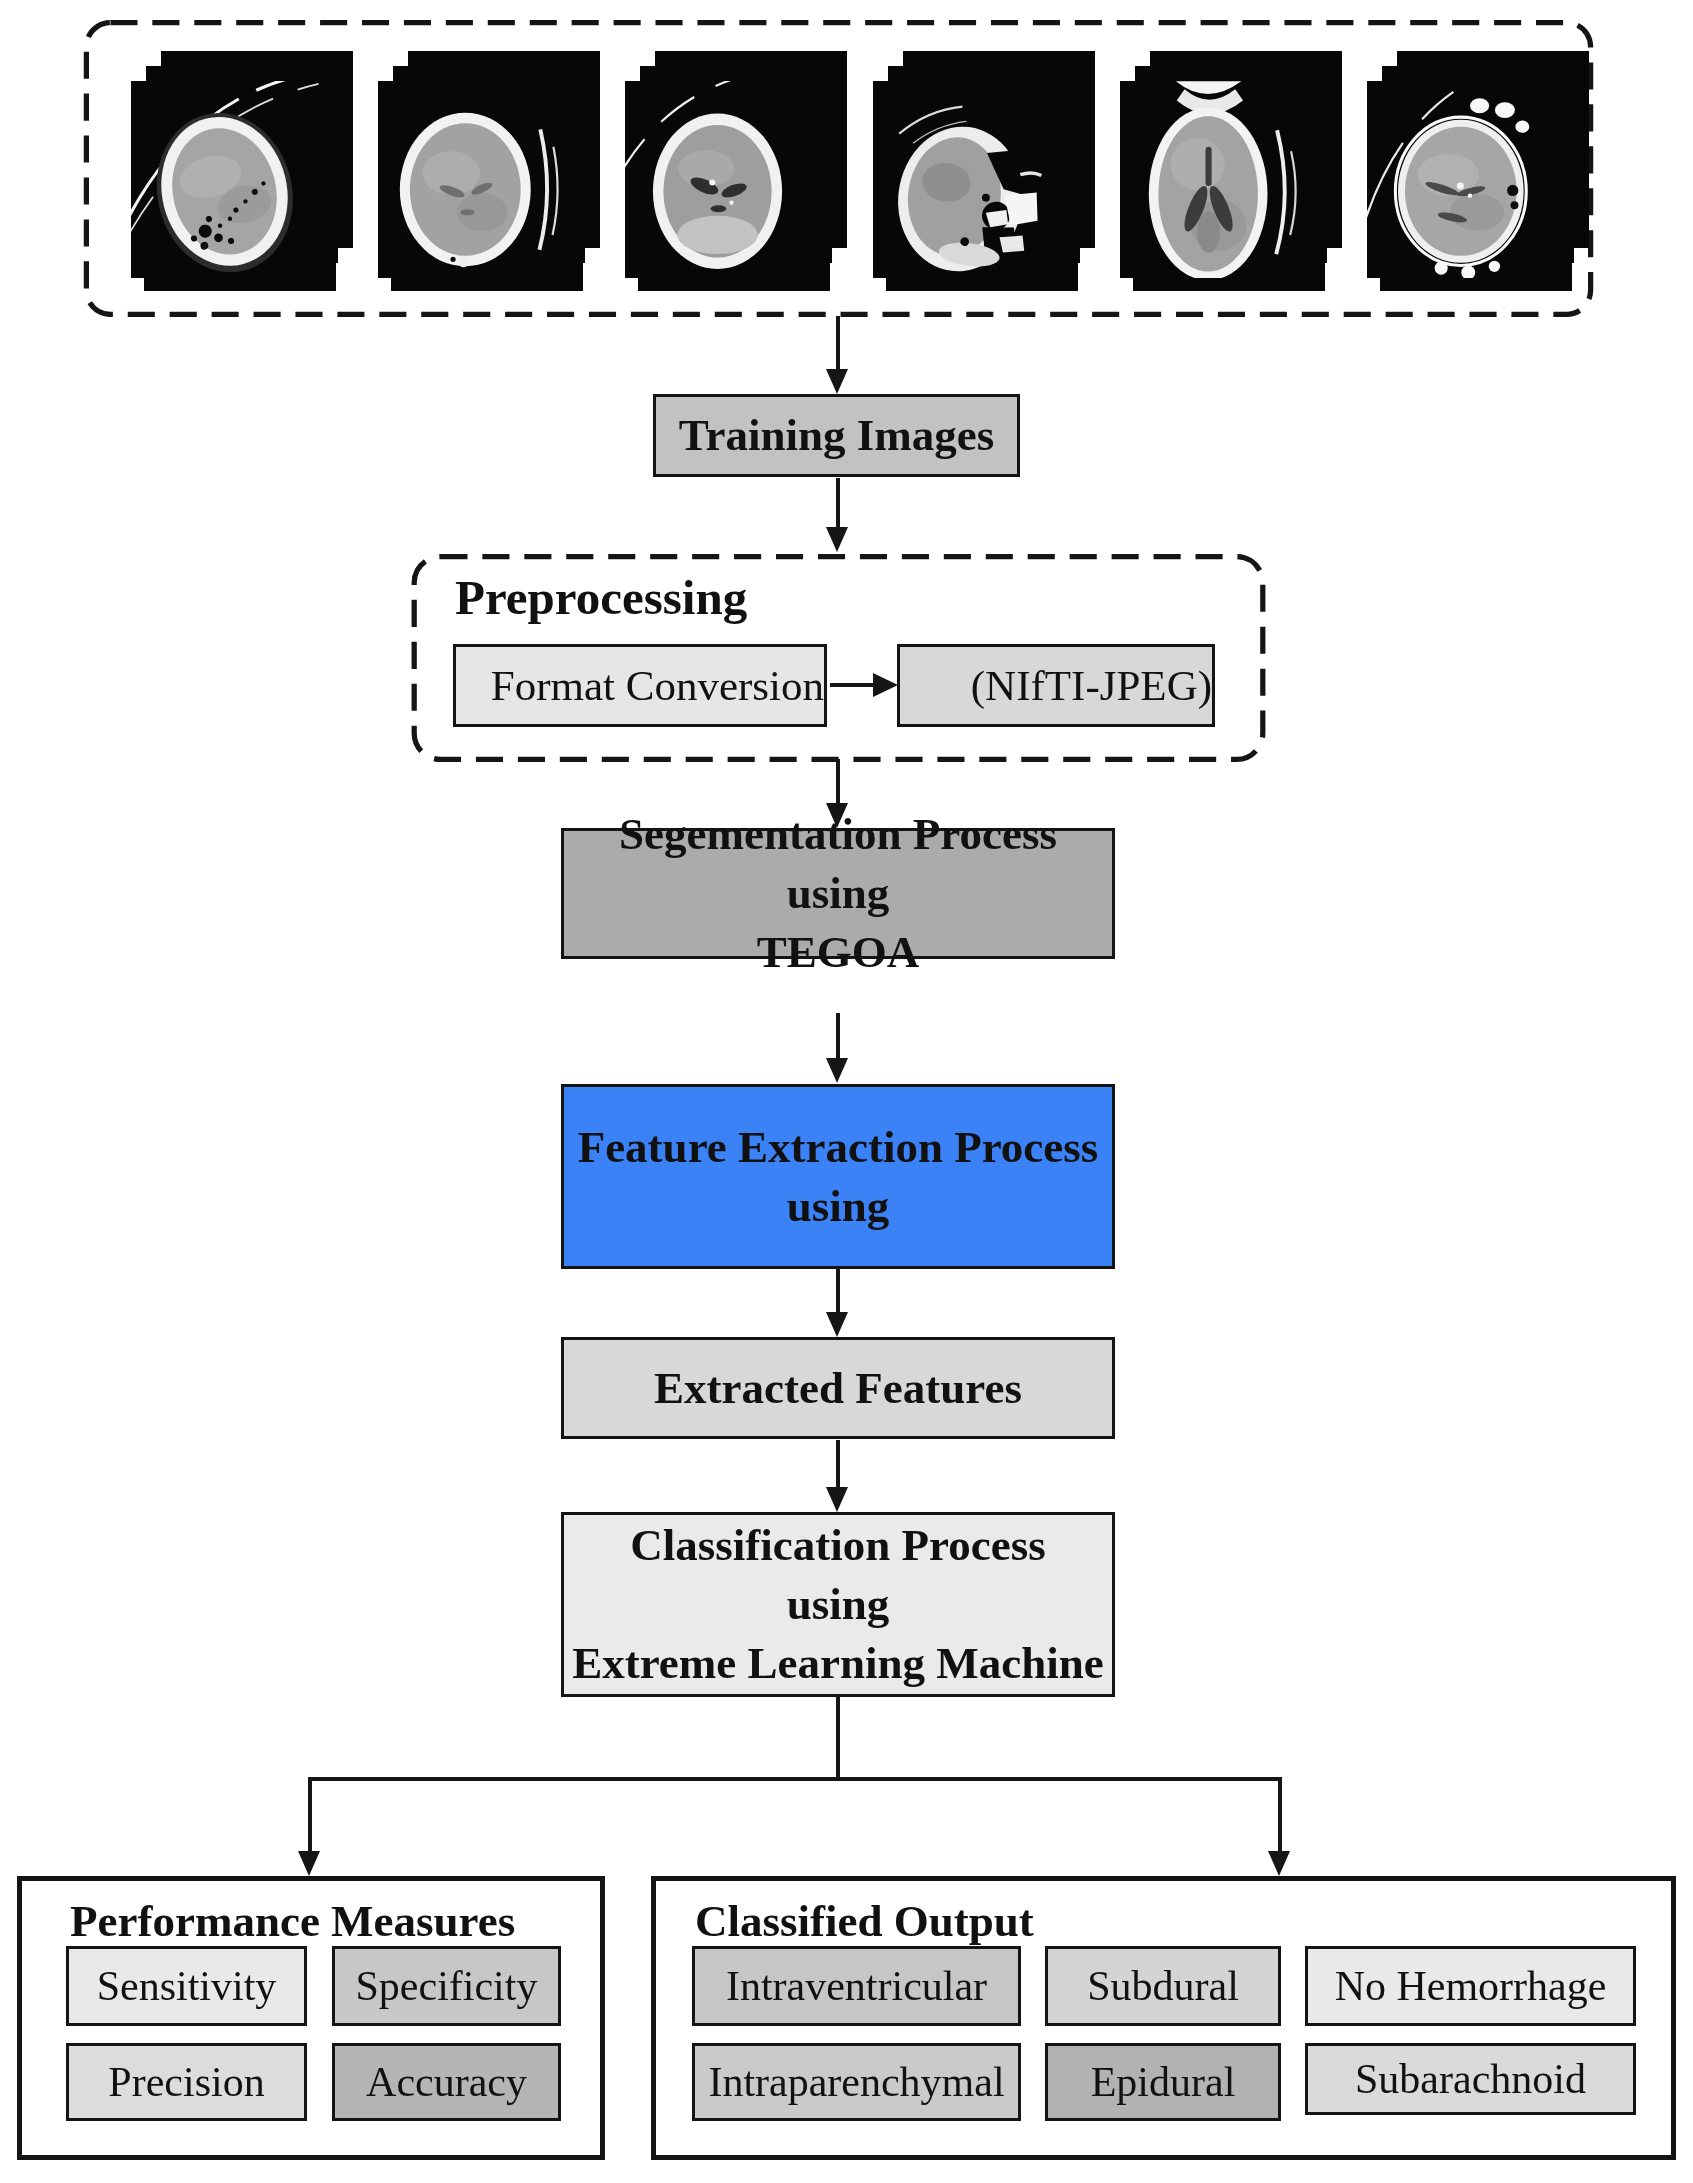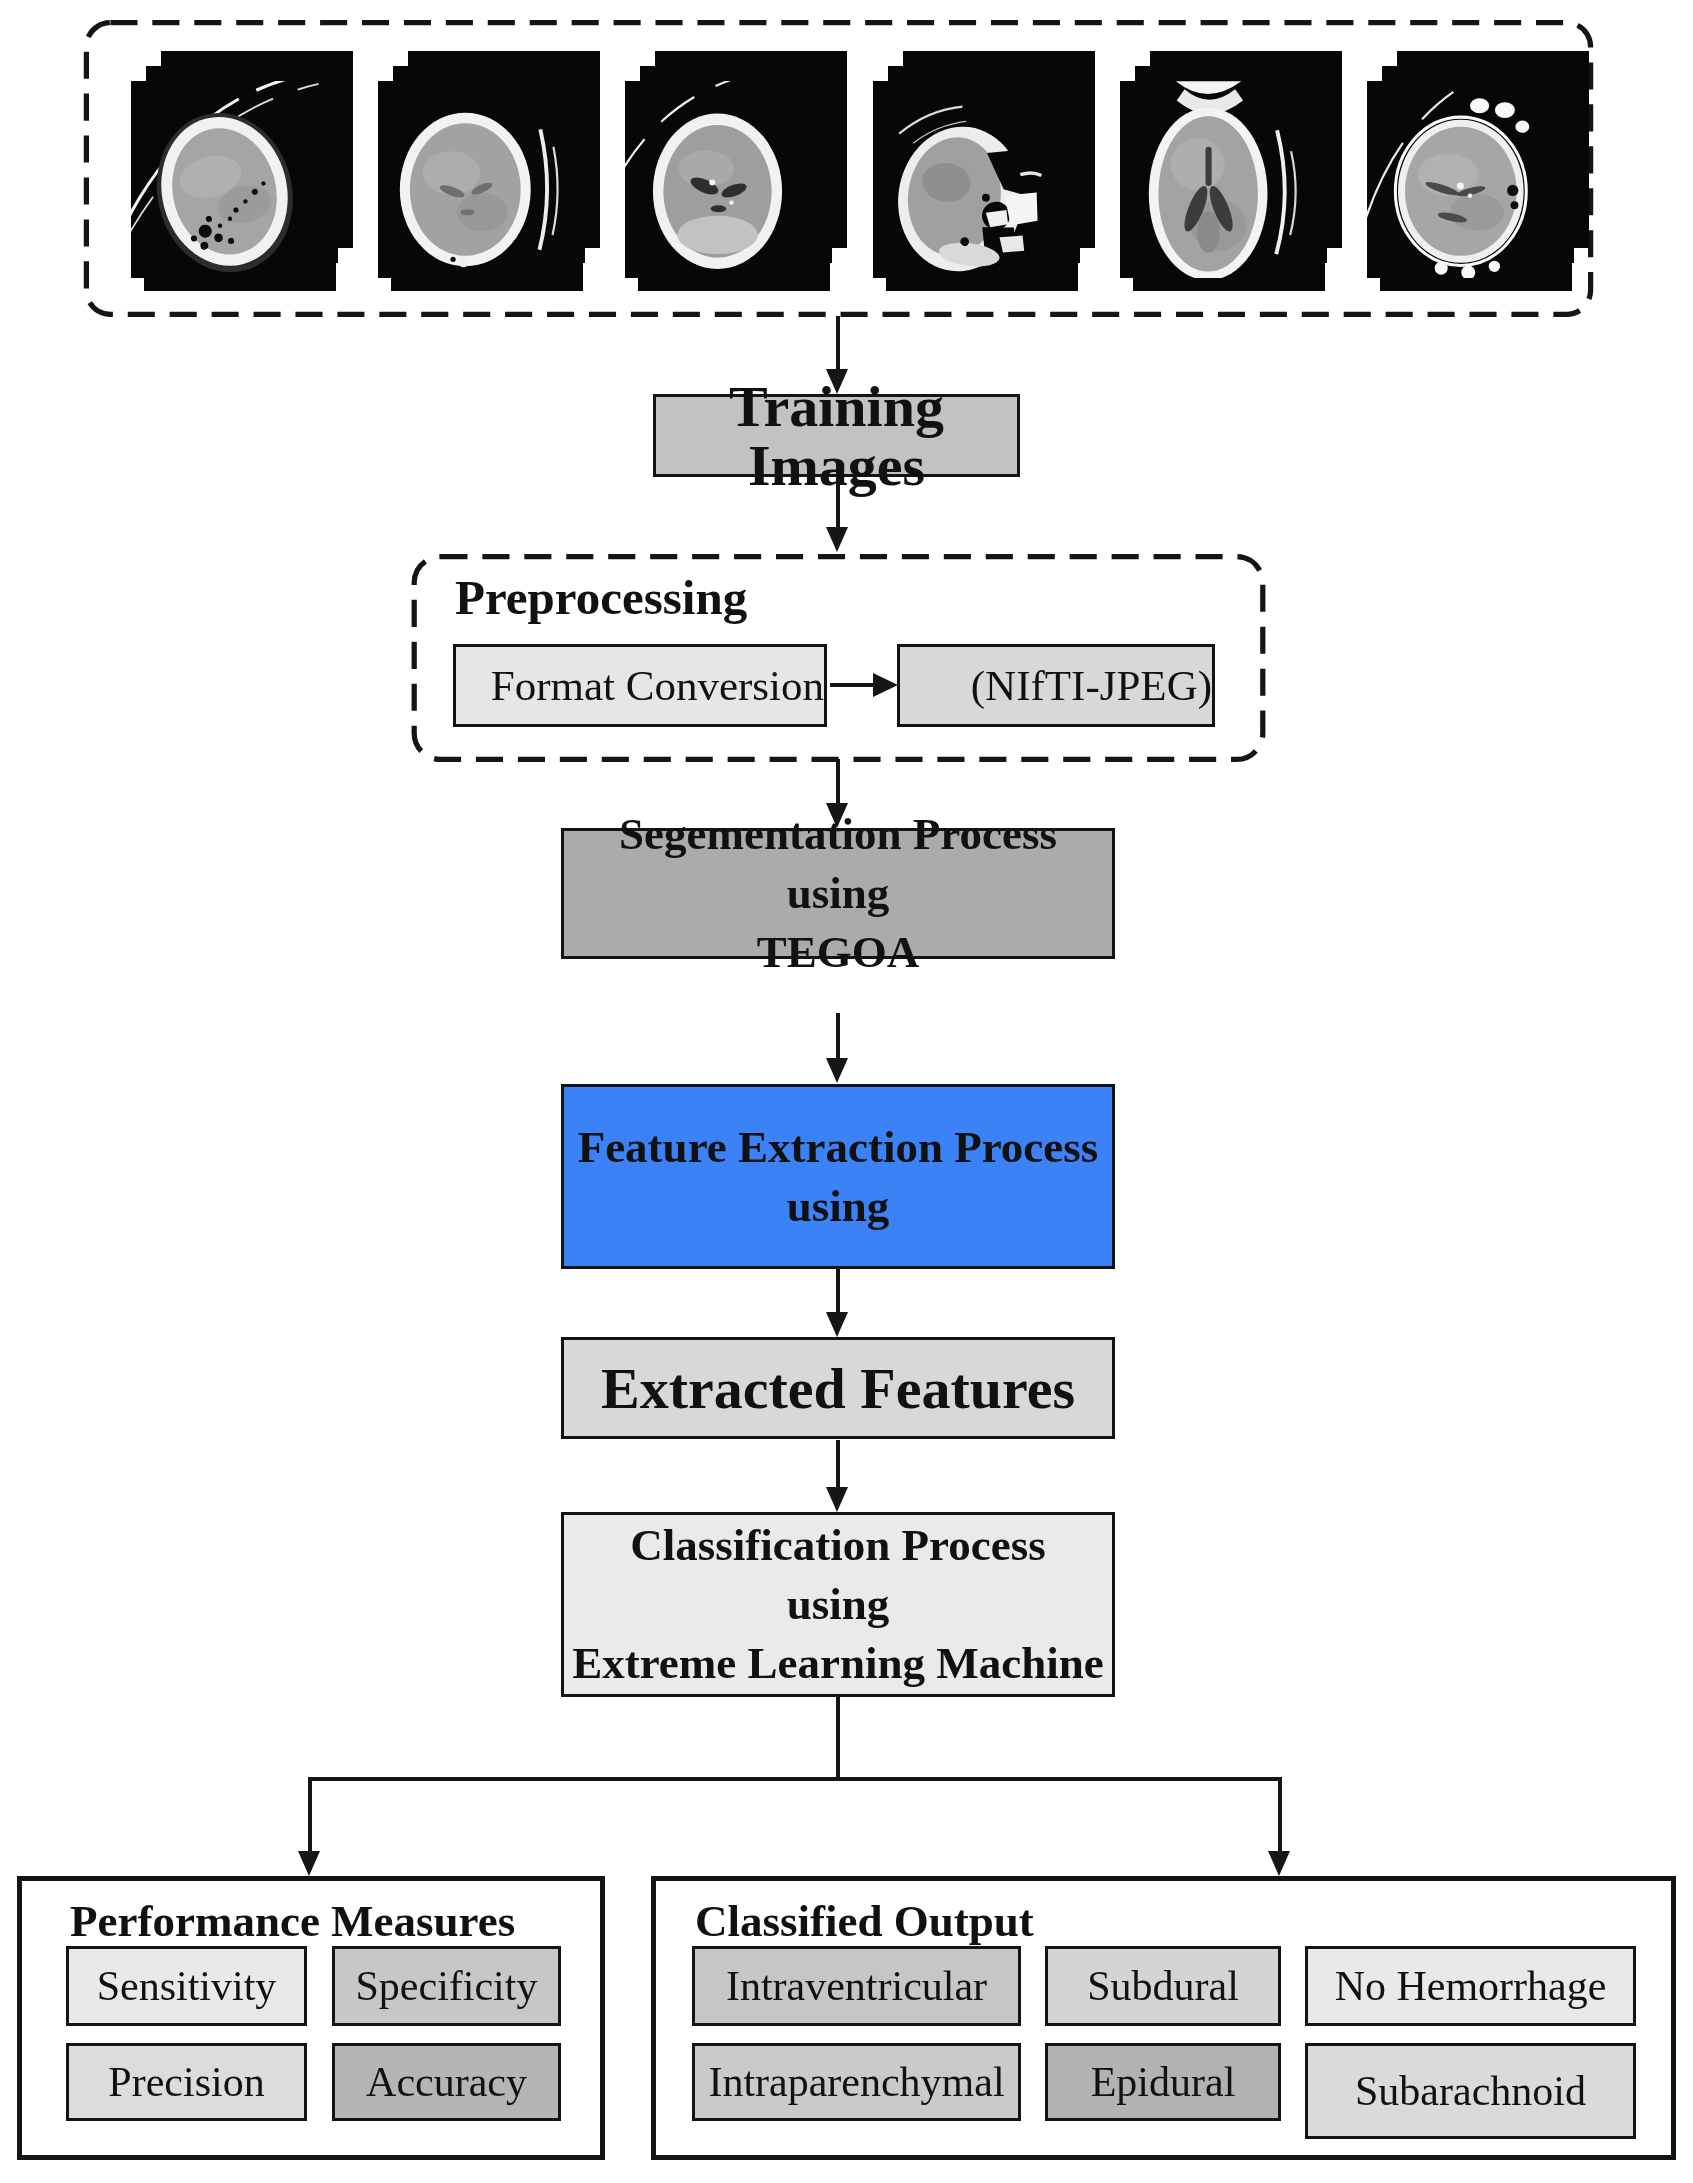--- a/index.html
+++ b/index.html
@@ -22,21 +22,21 @@
   .ct::after{left:30px; top:-30px;}
   .ct svg{position:relative; z-index:1; display:block; width:192px; height:197px;}
 
   
   .node{
     position:absolute; display:flex; flex-direction:column;
     align-items:center; justify-content:center; text-align:center;
     border:3.5px solid #141414; box-sizing:border-box;
     font-weight:bold; font-size:45px; line-height:59px;
   }
-  .node.single{font-size:58px;}
+  .node.single{font-size:45px;}
   .small-node{
     position:absolute; display:flex; align-items:center; justify-content:flex-end;
     border:3.1px solid #141414; box-sizing:border-box; font-size:43px; text-align:center;
   }
   .leaf{
     position:absolute; display:flex; align-items:center; justify-content:center;
     border:3.5px solid #141414; box-sizing:border-box; font-size:42px; text-align:center;
   }
   .group-box{
     position:absolute; border:5.7px solid #141414; box-sizing:border-box; background:#ffffff;
@@ -294,18 +294,18 @@
   </div>
   <div class="leaf" style="left: 1305px; top: 1946px; width: 331px; height: 80px; background-color: rgb(233, 233, 233);">
     <span>No Hemorrhage</span>
   </div>
   <div class="leaf" style="left: 692px; top: 2043px; width: 329px; height: 78px; background-color: rgb(202, 202, 202);">
     <span>Intraparenchymal</span>
   </div>
   <div class="leaf" style="left: 1045px; top: 2043px; width: 236px; height: 78px; background-color: rgb(178, 178, 178);">
     <span>Epidural</span>
   </div>
-  <div class="leaf" style="left: 1305px; top: 2043px; width: 331px; height: 96px; background-color: rgb(218, 218, 218);">
+  <div class="leaf" style="left: 1305px; top: 2043px; width: 331px; height: 72px; background-color: rgb(218, 218, 218);">
     <span>Subarachnoid</span>
   </div>
 
 </div>
 
 
 </body></html>

